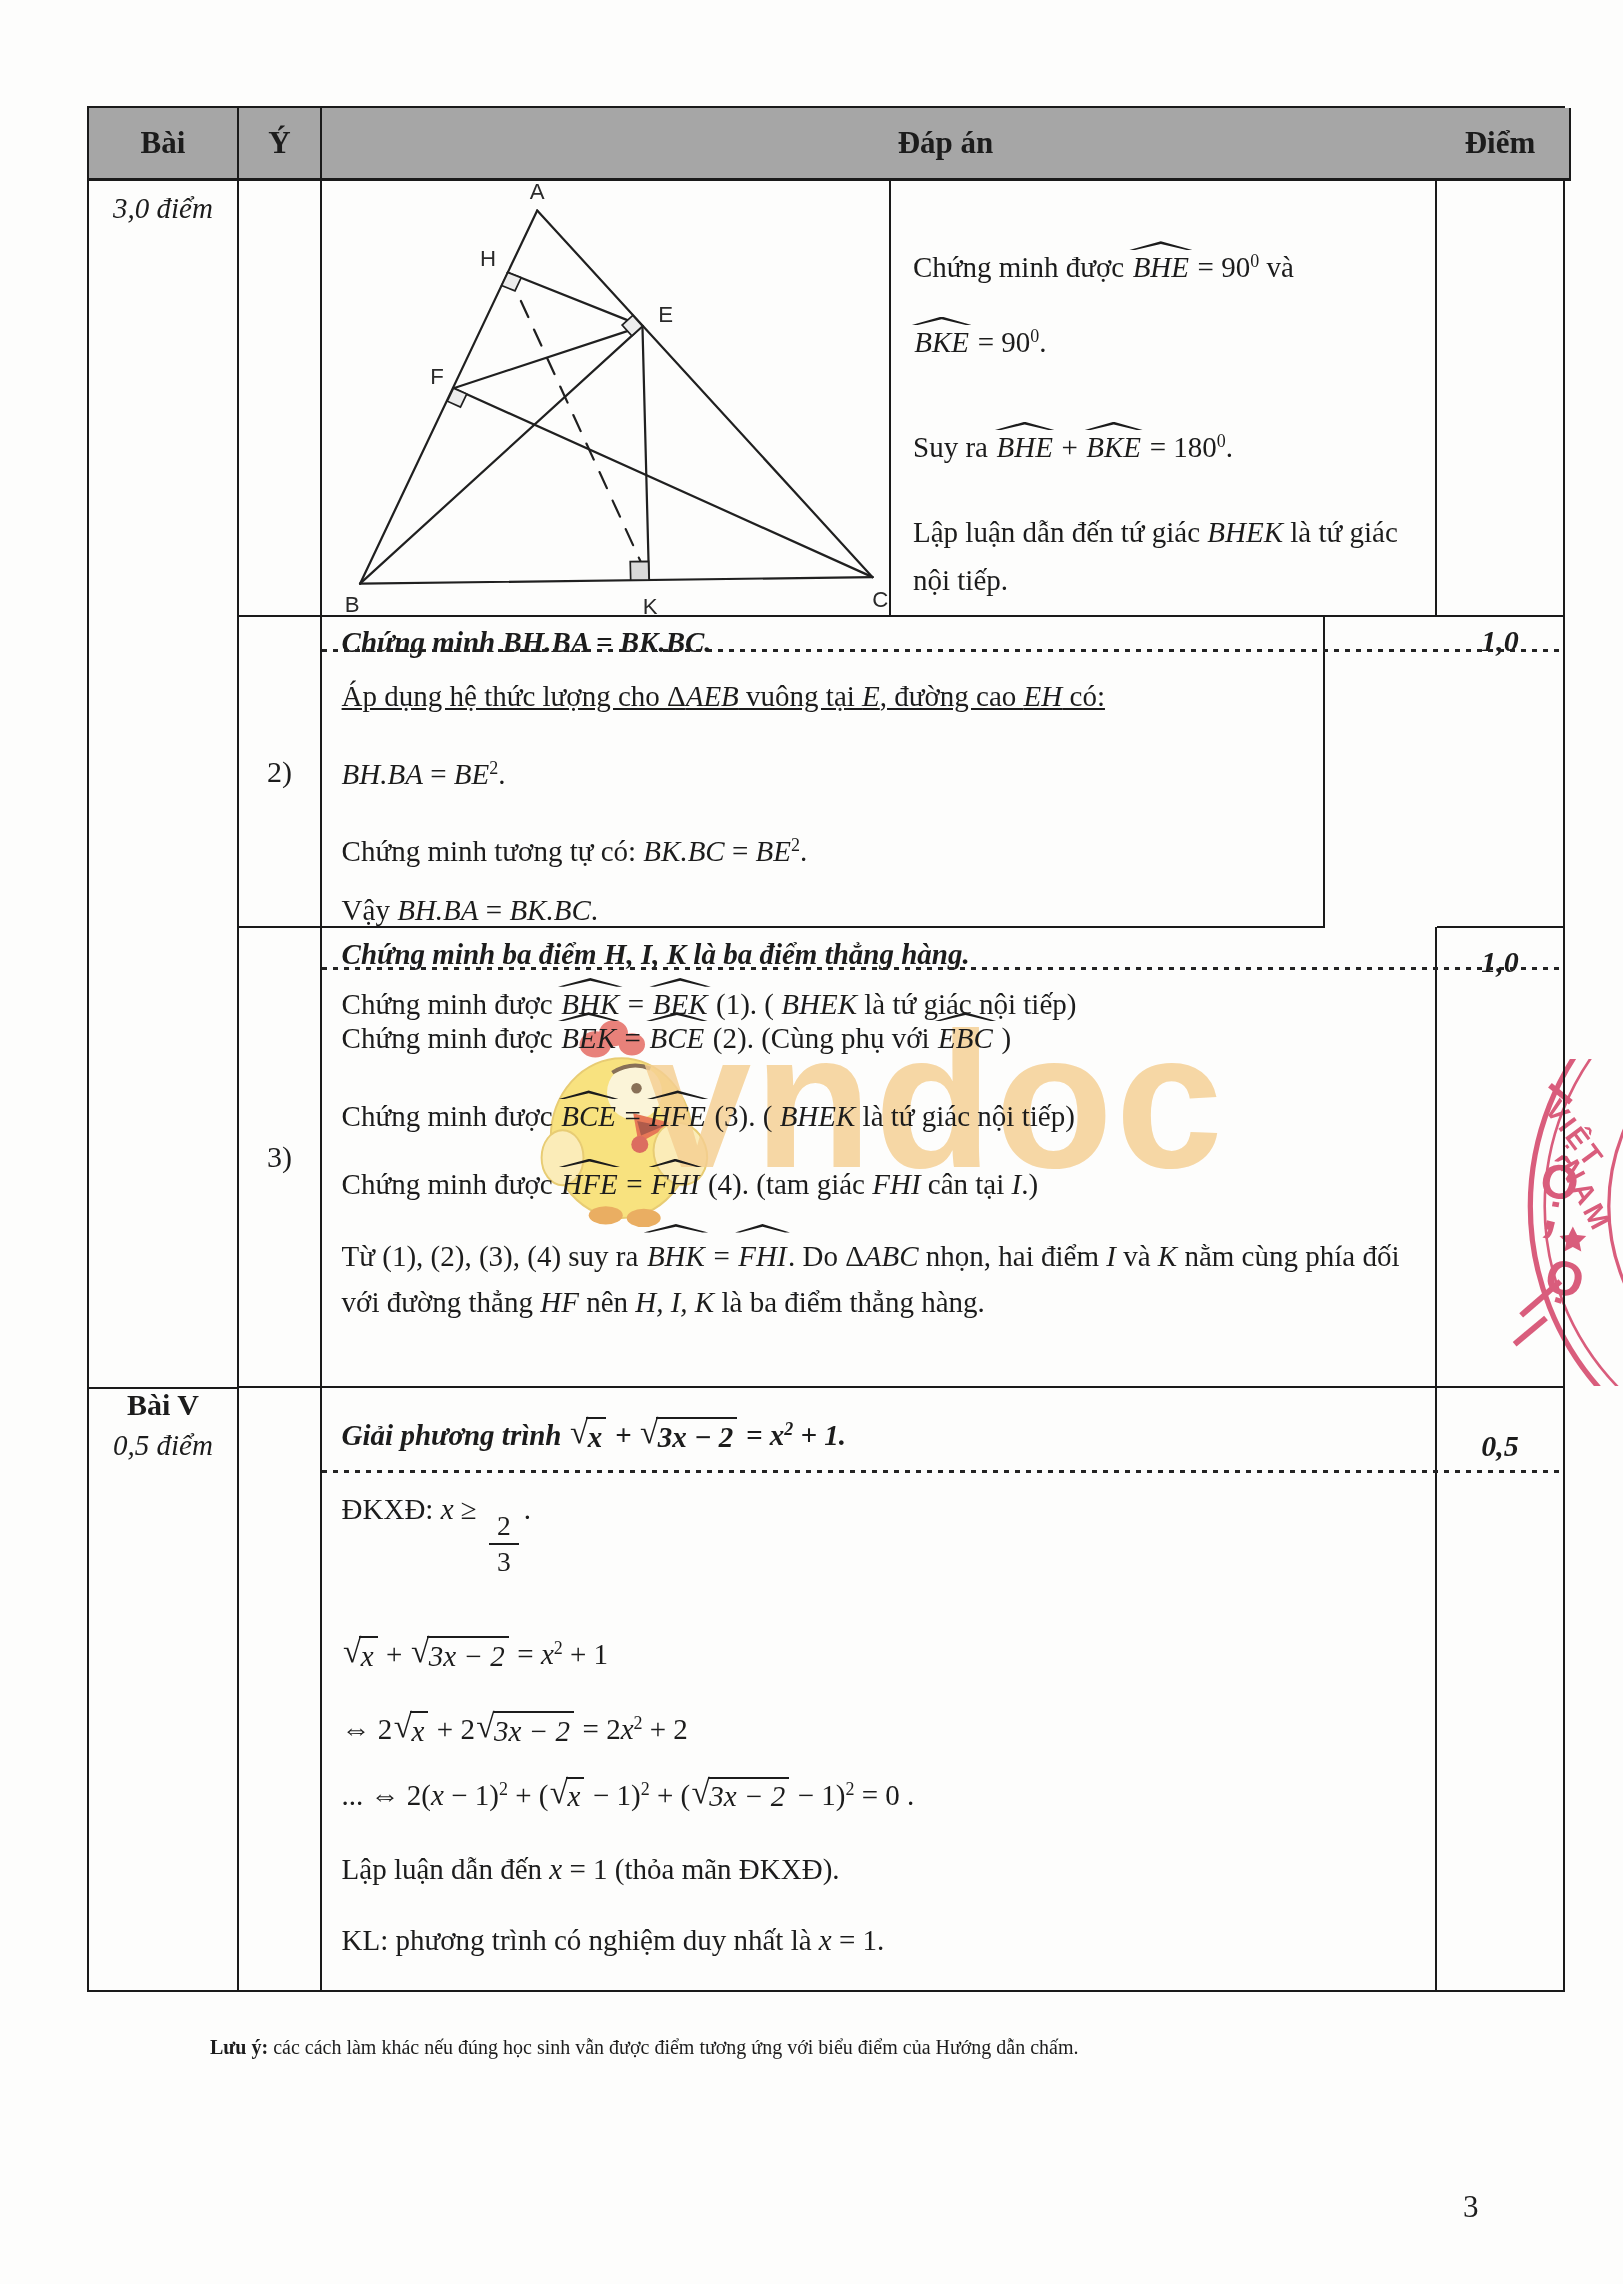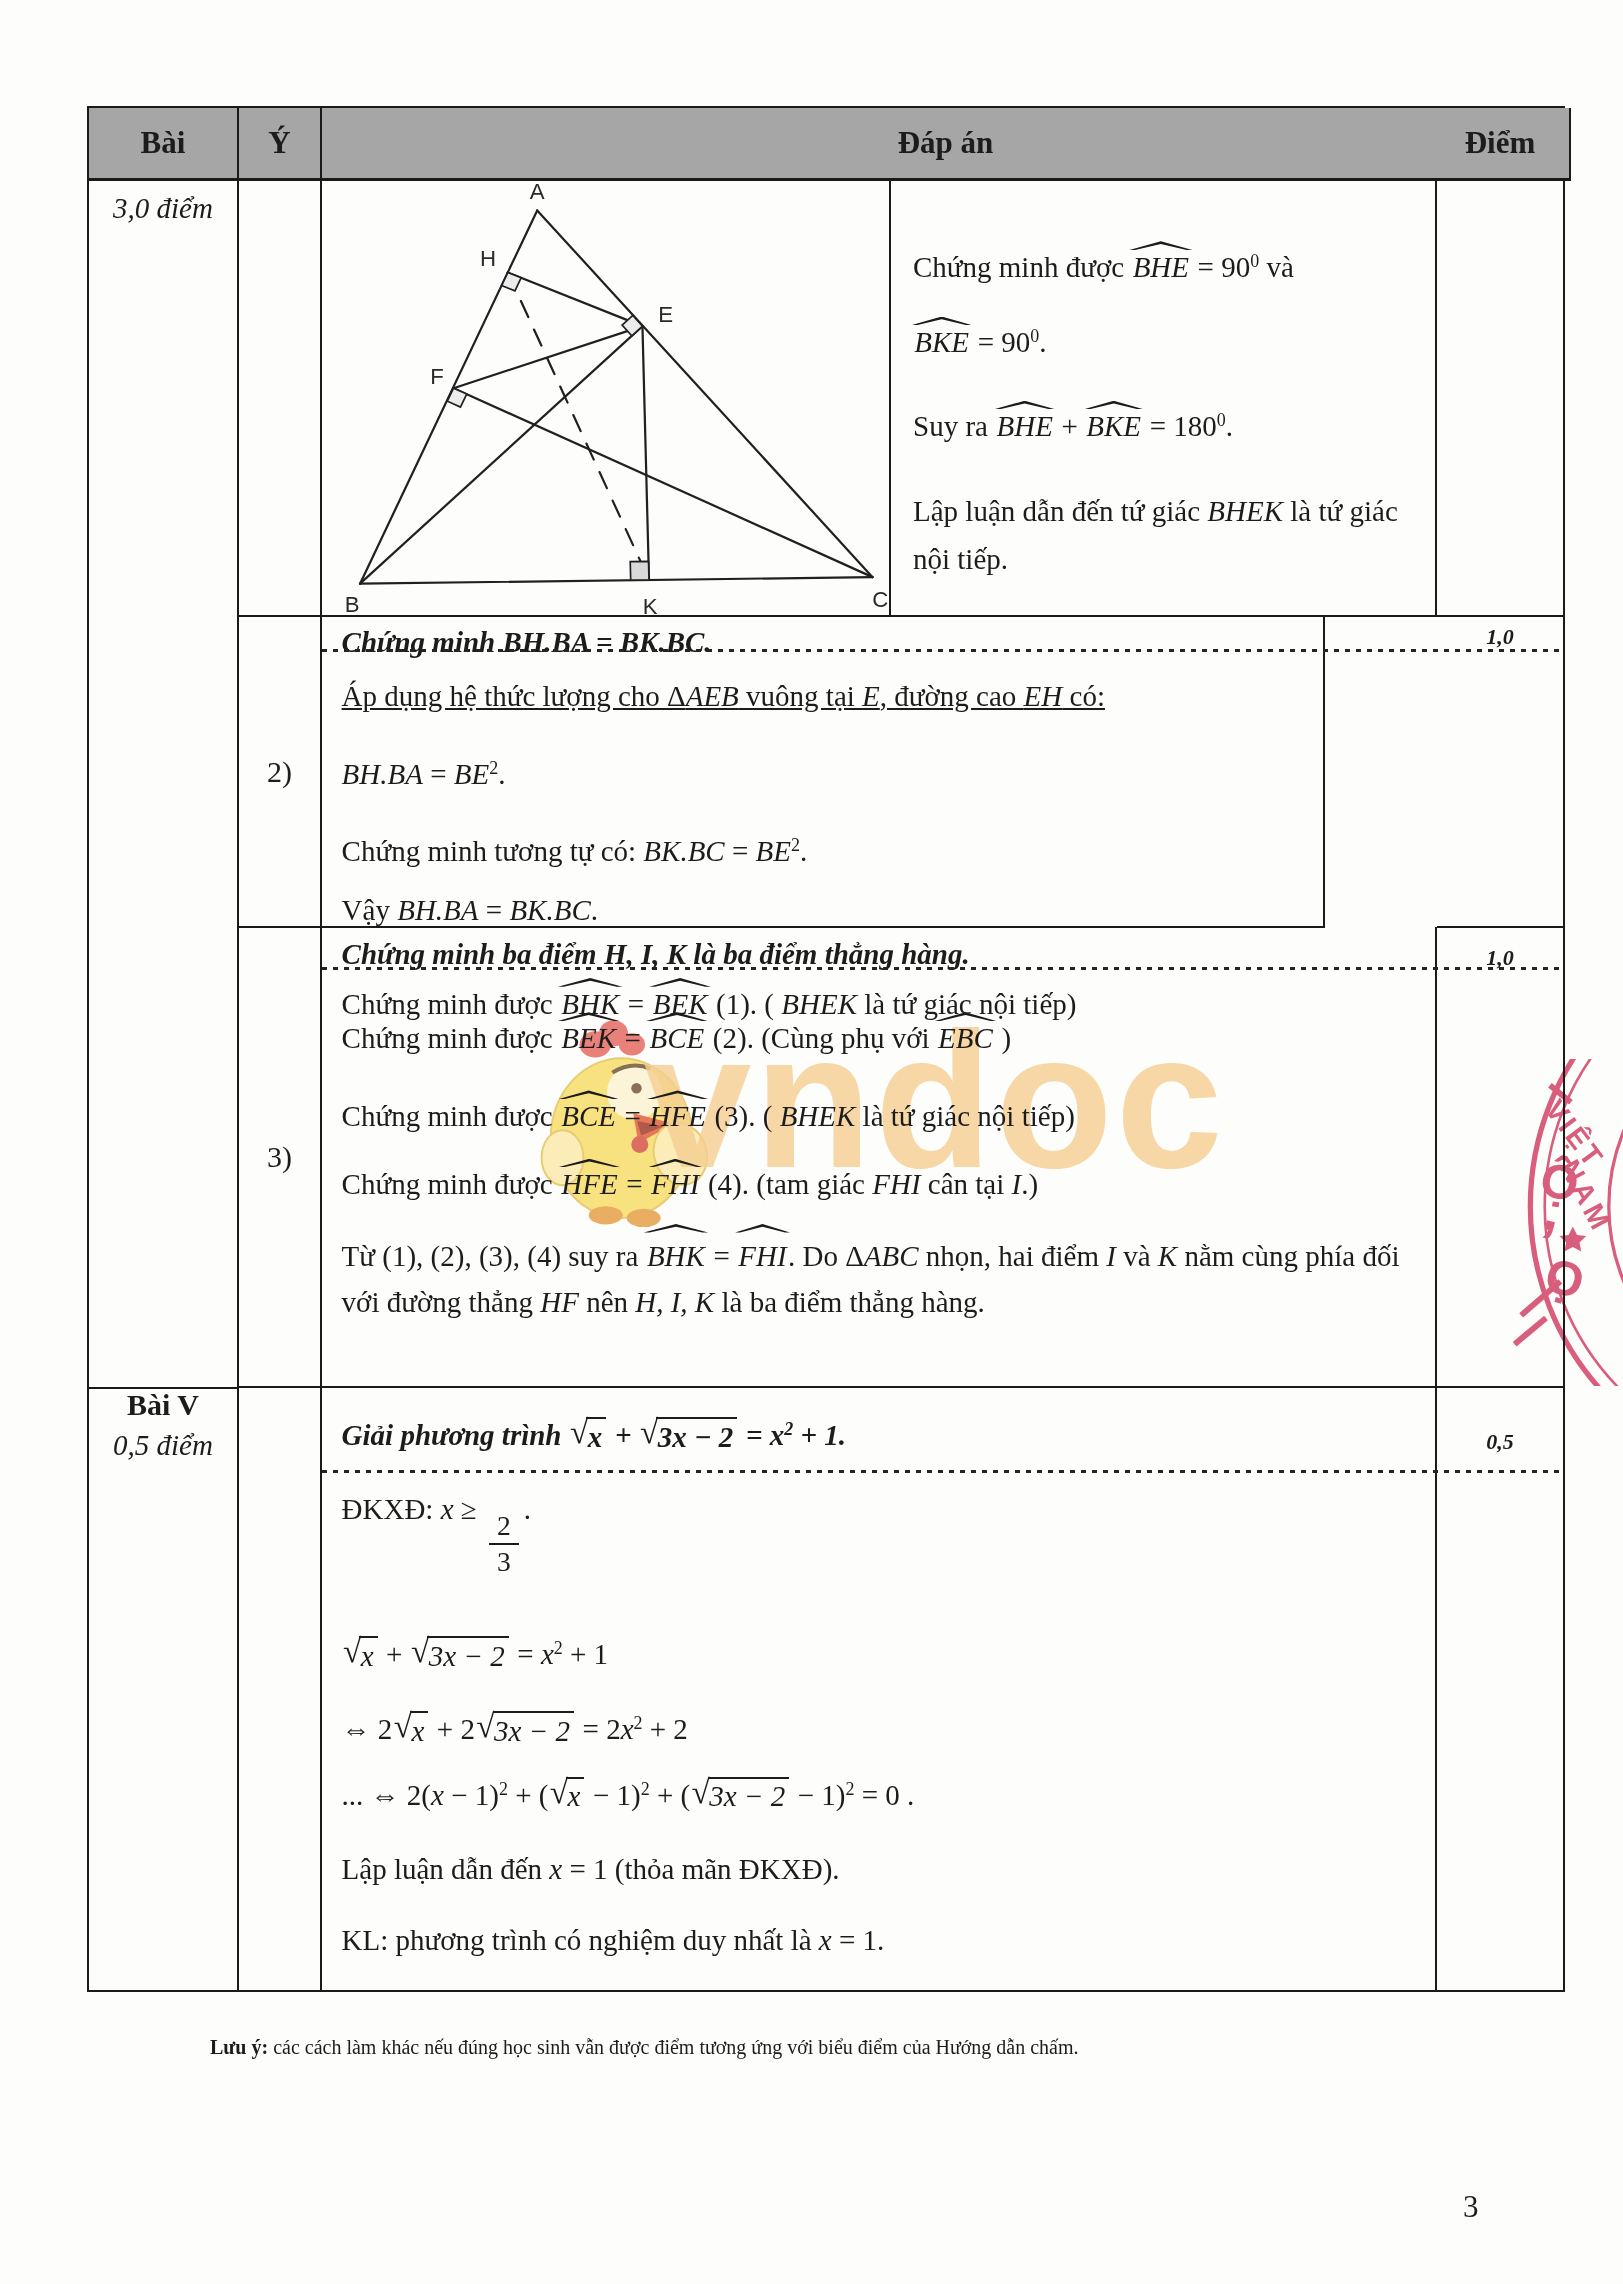--- a/index.html
+++ b/index.html
@@ -17,21 +17,21 @@
   .cell.lastrow{border-bottom:none;}
   .hdr{background:#a6a6a6;display:flex;align-items:center;justify-content:center;
        font-weight:bold;font-size:31px;border-bottom-width:3.3px;}
   .center-flex{display:flex;align-items:center;justify-content:center;}
   .txt{font-size:29px;line-height:1.18;}
   .pts-note{font-style:italic;font-size:29px;text-align:center;padding-top:10.5px;}
   .baiV{display:flex;flex-direction:column;align-items:center;justify-content:flex-start;gap:6.5px;}
   .baiV .bn{font-weight:bold;font-size:30px;}
   .baiV .bp{font-style:italic;font-size:29px;}
   .idea{font-size:30px;}
-  .score{font-weight:bold;font-style:italic;font-size:22px;text-align:center;}
+  .score{font-weight:bold;font-style:italic;font-size:30px;text-align:center;}
   .sec-head{font-weight:bold;font-style:italic;font-size:29px;}
   .dots{position:absolute;height:3.3px;left:233px;width:1240px;z-index:3;
         background:repeating-linear-gradient(to right,#242424 0 4.6px,transparent 4.6px 11px);}
   p{margin:0;}
   
   .mi{font-style:italic;}
   sup{font-size:0.62em;vertical-align:0.55em;}
   .ang{position:relative;display:inline-block;padding:0 1.3px;}
   .ang::before{content:"";position:absolute;left:-2px;right:-2px;top:-0.30em;height:0.30em;
         background:currentColor;clip-path:polygon(0 100%,50% 0,100% 100%,91% 100%,50% 32%,9% 100%);}
@@ -141,21 +141,21 @@
         <text x="514" y="216">E</text>
         <text x="186" y="310" text-anchor="end">F</text>
         <text x="46" y="660" text-anchor="middle">B</text>
         <text x="502" y="662" text-anchor="middle">K</text>
         <text x="854" y="652" text-anchor="middle">C</text>
       </svg>
     </div>
     <div class="cell txt" style="left:802px;top:73px;width:546px;height:436px;padding:69px 18.3px 0 22px;">
       <p>Chứng minh được  <span class="mi ang">BHE</span> = 90<sup>0</sup>  và</p>
       <p style="margin-top:41px;"><span class="mi ang">BKE</span> = 90<sup>0</sup>.</p>
-      <p style="margin-top:50px;">Suy ra <span class="mi ang">BHE</span> + <span class="mi ang">BKE</span> = 180<sup>0</sup>.</p>
+      <p style="margin-top:71px;">Suy ra <span class="mi ang">BHE</span> + <span class="mi ang">BKE</span> = 180<sup>0</sup>.</p>
       <p style="margin-top:44px;line-height:1.65;">Lập luận dẫn đến tứ giác <span class="mi">BHEK</span>  là tứ giác nội tiếp.</p>
     </div>
 
     <div class="cell txt" style="left:233px;top:509px;width:1003px;height:311px;padding:7.8px 19.6px 0 19.6px;">
       <p class="sec-head">Chứng minh  BH.BA = BK.BC.</p>
       <p style="margin-top:19.6px;text-decoration:underline;">Áp dụng hệ thức lượng cho Δ<span class="mi">AEB</span>  vuông tại  <span class="mi">E</span>,  đường cao  <span class="mi">EH</span>  có:</p>
       <p style="margin-top:44px;"><span class="mi">BH.BA</span> = <span class="mi">BE</span><sup>2</sup>.</p>
       <p style="margin-top:43px;">Chứng minh tương tự có:  <span class="mi">BK.BC</span> = <span class="mi">BE</span><sup>2</sup>.</p>
       <p style="margin-top:25px;">Vậy  <span class="mi">BH.BA</span> = <span class="mi">BK.BC</span>.</p>
     </div>

